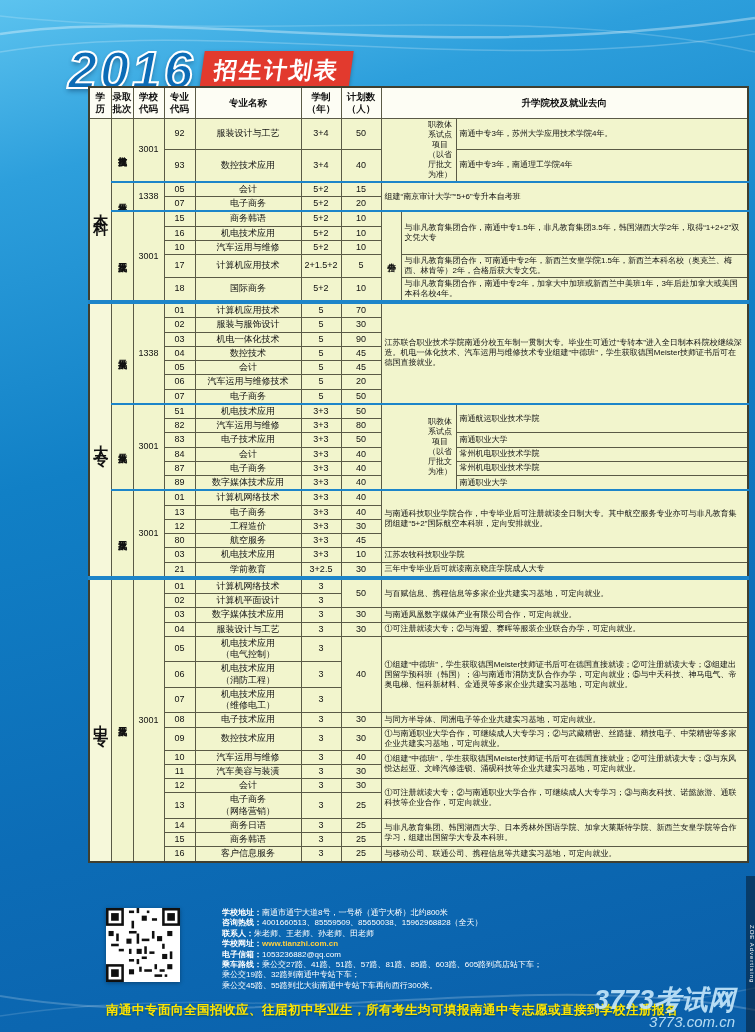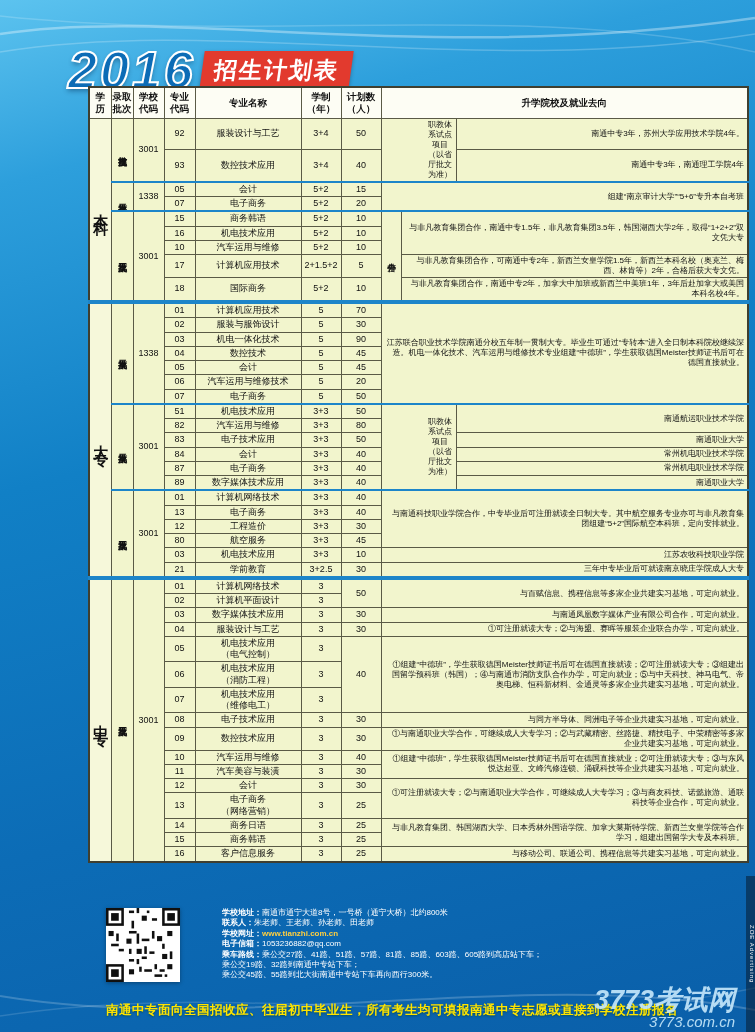--- a/index.html
+++ b/index.html
@@ -21,21 +21,21 @@
     box-shadow:0 2px 4px rgba(0,0,0,.3);letter-spacing:2px;
   }
   
   .table-wrap{position:absolute;left:88px;top:86px;width:660px;}
   table{border-collapse:collapse;width:660px;background:#f2f5cd;table-layout:fixed;border:2px solid #3f3f30;}
   th,td{
     border:1px solid #5a5a46;padding:1px 2px;font-size:9px;line-height:1.25;
     text-align:center;vertical-align:middle;overflow:hidden;word-break:break-all;
   }
   th{background:#fdfdf4;font-weight:bold;white-space:pre-line;font-size:9.5px;padding:3px 1px;}
-  td.note{text-align:right;font-size:8px;padding:1px 3px;}
+  td.note{text-align:left;font-size:8px;padding:1px 3px;}
   td.subnote{text-align:center;padding-left:46px;}
   td.lvl{writing-mode:vertical-rl;text-orientation:upright;font-size:15px;font-weight:bold;letter-spacing:7px;background:#f6f8da;padding:0;}
   td.batch{writing-mode:vertical-rl;text-orientation:upright;font-size:9px;font-weight:bold;padding:0;letter-spacing:0;}
   td.v{writing-mode:vertical-rl;text-orientation:upright;font-size:9px;padding:0;}
   td.two{white-space:pre-line;}
   tr.minor-sep{border-bottom:2px solid #1d85c9;}
   tr.minor-sep td{border-bottom:2px solid #1d85c9;}
   tr.major-sep{border-bottom:4px solid #1d85c9;}
   tr.major-sep td{border-bottom:4px solid #1d85c9;}
   
@@ -474,20 +474,21 @@
           <rect x="15" y="24" width="3" height="1"></rect>
         <rect x="19" y="22" width="1" height="2"></rect>
           <rect x="21" y="24" width="2" height="1"></rect>
           <rect x="24" y="22" width="2" height="2"></rect>
         <rect x="19" y="26" width="3" height="1"></rect>
           <rect x="23" y="26" width="1" height="1"></rect>
       </g>
     </svg>
     <div class="contact-lines">
         <div><span class="clabel">学校地址：</span><span>南通市通宁大道8号，一号桥（通宁大桥）北约800米</span></div>
+        <div><span class="clabel">咨询热线：</span><span>4001660513、85559509、85650038、15962968828（全天）</span></div>
         <div><span class="clabel">联系人：</span><span>朱老师、王老师、孙老师、田老师</span></div>
         <div><span class="clabel">学校网址：</span><span class="url">www.tianzhi.com.cn</span></div>
         <div><span class="clabel">电子信箱：</span><span>1053236882@qq.com</span></div>
         <div><span class="clabel">乘车路线：</span><span>乘公交27路、41路、51路、57路、81路、85路、603路、605路到高店站下车；</span></div>
         <div><span class="clabel"></span><span>乘公交19路、32路到南通中专站下车；</span></div>
         <div><span class="clabel"></span><span>乘公交45路、55路到北大街南通中专站下车再向西行300米。</span></div>
       </div>
   </div>
 
   <div class="banner">南通中专面向全国招收应、往届初中毕业生，所有考生均可填报南通中专志愿或直接到学校注册报名</div>

